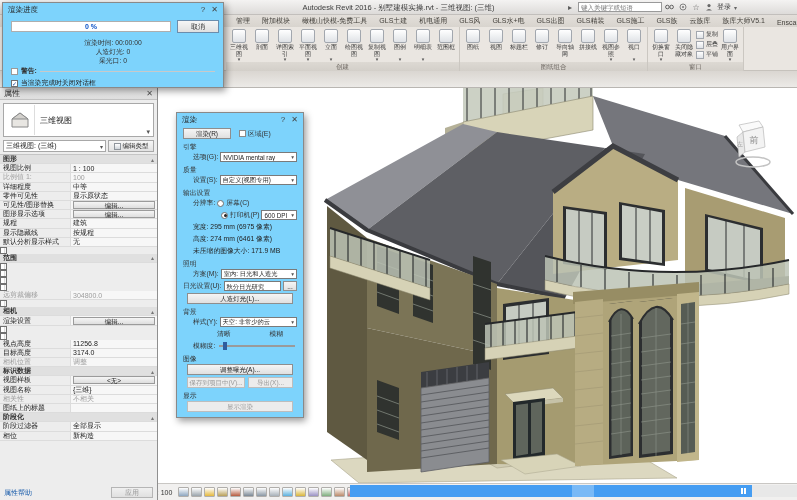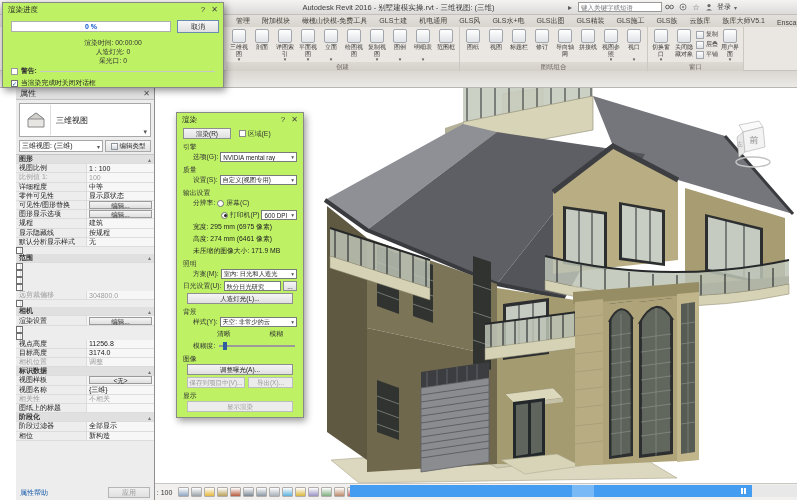--- a/index.html
+++ b/index.html
@@ -33,21 +33,21 @@
   .rdd { font-size:5px; line-height:4px; color:#555; }
   .rcol { display:flex; flex-direction:column; gap:1px; margin-top:2px; }
   .sbtn { display:flex; align-items:center; gap:2px; font-size:6px; height:9px; color:#3a3a3a; white-space:nowrap;}
   .sicon { width:8px; height:8px; background:linear-gradient(#fff,#dfe2e6); border:1px solid #a2a7ae; }
   .pname { font-size:6.5px; color:#6e6862; text-align:center; height:9px; line-height:9px;
     background:linear-gradient(#ddd9d3,#d3cfc9); }
   .optionsbar { position:absolute; left:0; top:71px; width:797px; height:17px;
     background:linear-gradient(#dad6d1,#eceae7); border-bottom:1px solid #b9b6b2; z-index:2;}
 
   
-  .palette { position:absolute; left:16px; top:88px; width:139px; bottom:0;
+  .palette { position:absolute; left:0; top:88px; width:158px; bottom:0;
     background:#ededed; border-right:1px solid #8f8f8f; z-index:10; font-size:7px;}
   .pal-head { height:12px; background:linear-gradient(#f2f2f2,#dfdfdf); border-bottom:1px solid #c2c2c2;
     display:flex; align-items:center; padding:0 4px; font-size:8px; color:#333;}
   .pal-close { margin-left:auto; font-size:8px; color:#555; }
   .typesel { margin:3px; height:34px; background:#fff; border:1px solid #a8a8a8; display:flex; align-items:center; }
   .typesel .thumb { width:30px; height:30px; margin:1px; border-right:1px solid #ddd; display:flex; align-items:center; justify-content:center;}
   .typesel .tname { font-size:8px; color:#222; padding-left:4px; flex:1;}
   .typesel .tarrow { font-size:7px; color:#555; padding:0 3px; align-self:flex-end; }
   .inst-row { display:flex; margin:0 3px 2px 3px; gap:2px; height:12px;}
   .inst-combo { flex:1; background:#fff; border:1px solid #a8a8a8; font-size:7px; display:flex; align-items:center; padding:0 2px;}
@@ -81,21 +81,21 @@
   .vscale { font-size:7px; color:#333; margin-right:4px; }
   .vcic { width:11px; height:10px; border:1px solid #b0aeab; border-radius:1px; display:inline-block;}
   .vc-collapse { font-size:8px; color:#555; margin-left:2px;}
   .statusprog { position:absolute; left:350px; top:485px; width:402px; height:12px; background:#459df2; z-index:7;}
   .statusprog .lite { position:absolute; left:222px; top:0; width:22px; height:12px; background:#79b9f6; }
   .statusprog .pp { position:absolute; right:6px; top:3px; width:5px; height:6px;
     border-left:2px solid #fff; border-right:2px solid #fff; }
   .statusrest { position:absolute; left:752px; top:485px; right:0; height:12px; background:#e8e8e8; z-index:7;}
 
   
-  .dlg { position:absolute; background:#bef264; border:1px solid #898989; box-shadow:2px 3px 7px rgba(0,0,0,.4); }
+  .dlg { position:absolute; background:#7dd3fc; border:1px solid #898989; box-shadow:2px 3px 7px rgba(0,0,0,.4); }
   .dlg-title { height:13px; display:flex; align-items:center; padding:0 5px; font-size:7.5px; color:#222;}
   .dlg-title .dq { margin-left:auto; color:#444; font-size:8px; padding:0 6px;}
   .dlg-title .dx { color:#444; font-size:8px; }
 
   .progressdlg { left:2px; top:2px; width:222px; height:86px; z-index:60; }
   .pg-bar { position:absolute; left:8px; top:18px; width:160px; height:11px; background:#fff; border:1px solid #aeaeae;
     text-align:center; font-size:7px; font-weight:bold; color:#0a52c8; line-height:10px;}
   .pg-cancel { position:absolute; left:174px; top:17px; width:42px; height:13px; background:linear-gradient(#f6f6f6,#e0e0e0);
     border:1px solid #6b8dad; text-align:center; font-size:7px; line-height:12px;}
   .pg-line { position:absolute; left:0; width:100%; text-align:center; font-size:6.8px; color:#333;}

